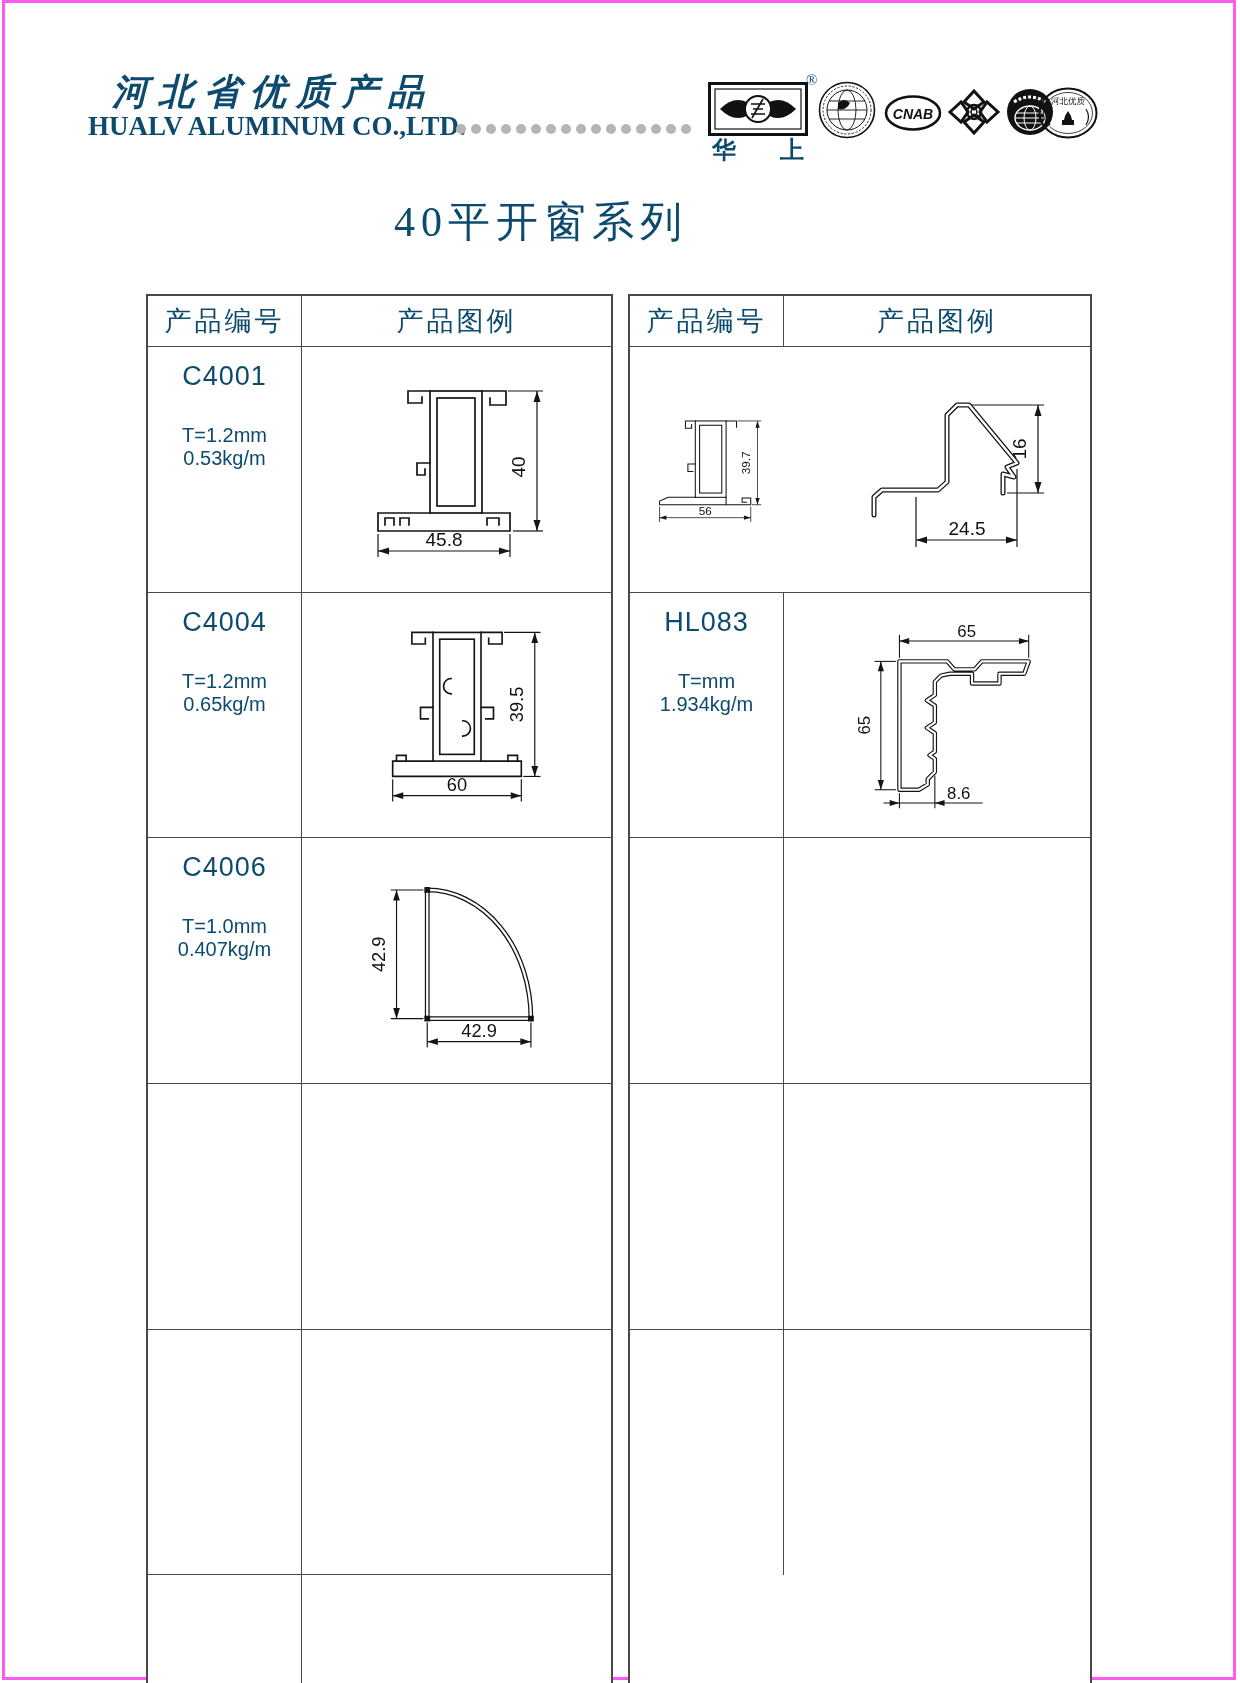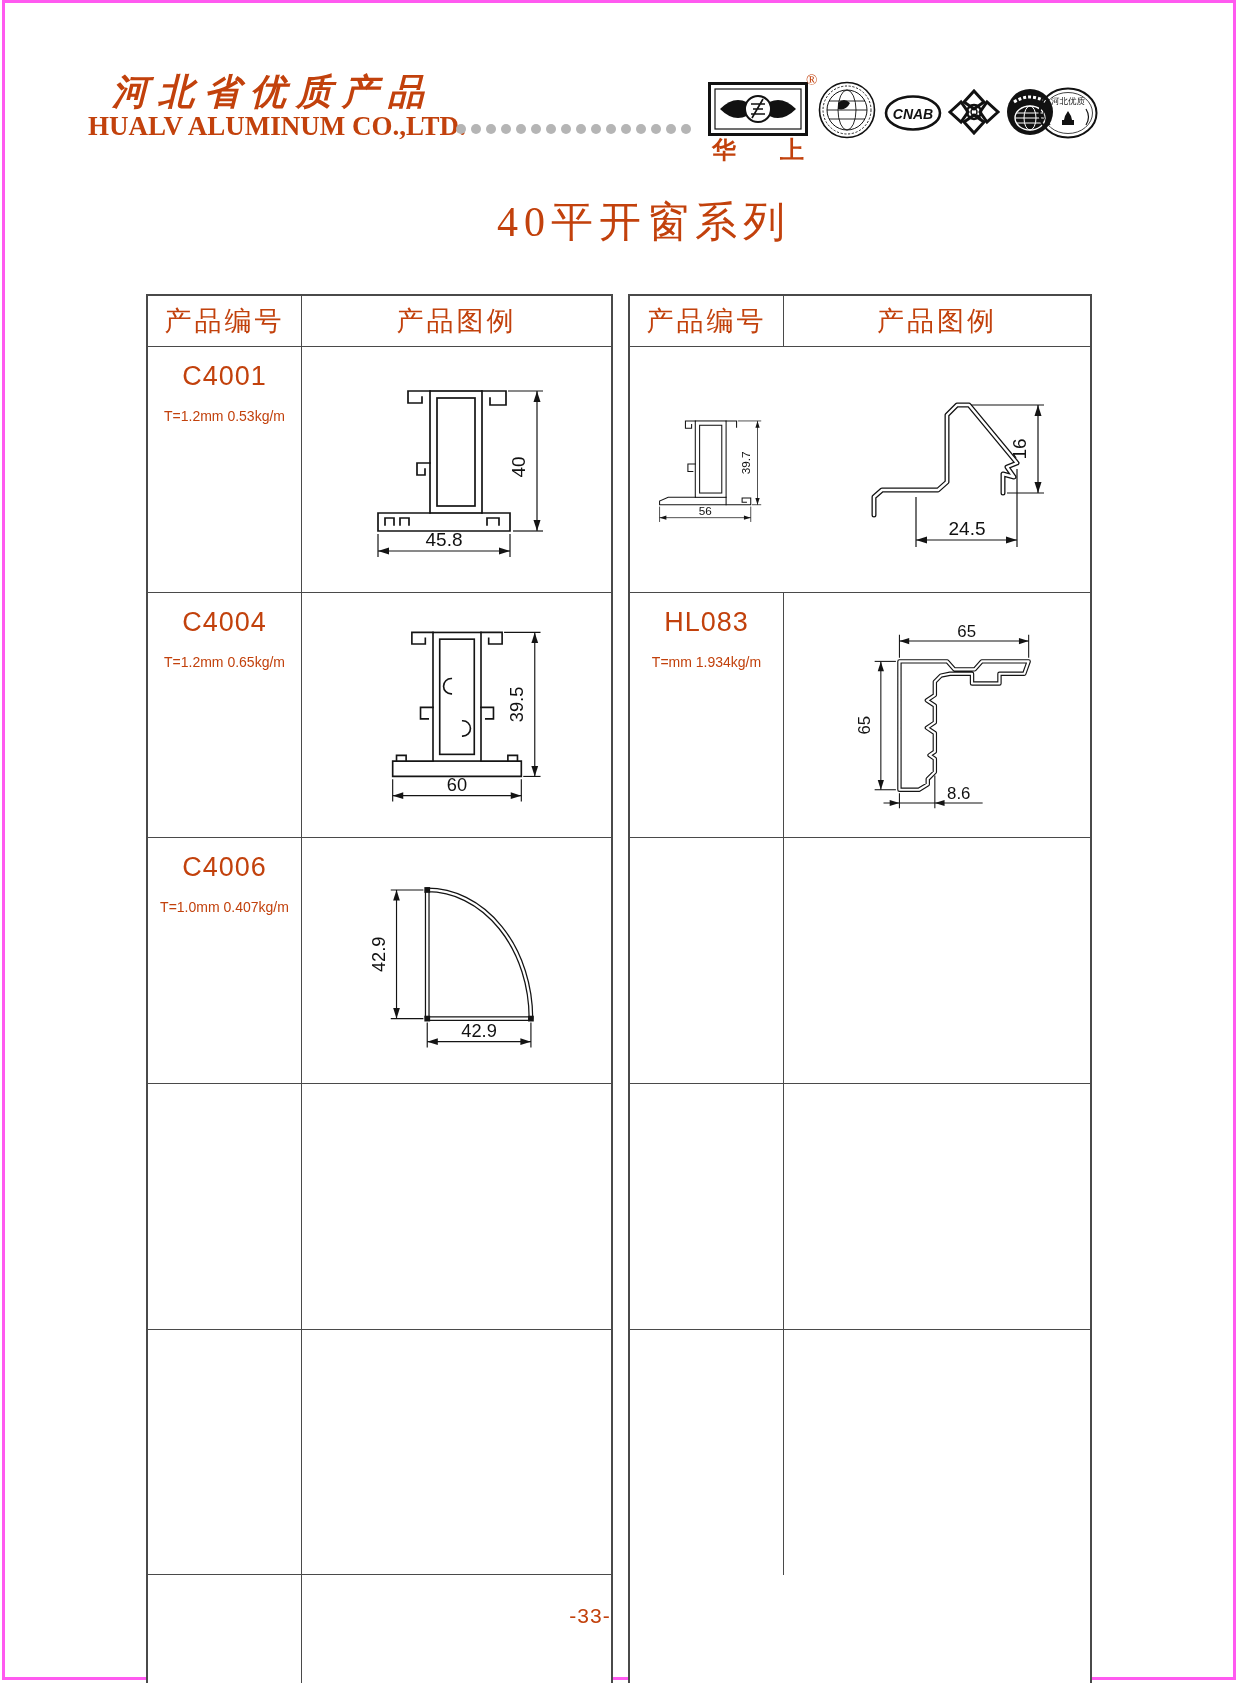--- a/index.html
+++ b/index.html
@@ -1,51 +1,51 @@
 <!DOCTYPE html>
 <html><head>
 <meta charset="utf-8">
 <style>
   html,body{margin:0;padding:0;background:#888;}
   .page{position:relative;width:1240px;height:1683px;background:#ffffff;overflow:hidden;
-        font-family:"Liberation Sans",sans-serif;color:#c2410c;margin:0 auto;}
+        font-family:"Liberation Sans",sans-serif;color:#0c4a6e;margin:0 auto;}
   .pink-frame{position:absolute;left:2px;top:0;right:4px;bottom:3px;border:3px solid #ff5af0;pointer-events:none;}
 
   
   .cn-title{position:absolute;left:112px;top:68px;font-family:"Liberation Serif",serif;
             font-style:italic;font-weight:bold;font-size:36px;letter-spacing:10px;white-space:nowrap;}
   .company{position:absolute;left:88px;top:111px;font-family:"Liberation Serif",serif;
            font-weight:bold;font-size:27px;white-space:nowrap;}
   .dots{position:absolute;left:456px;top:124px;display:flex;gap:5px;}
   .dots span{width:10px;height:10px;border-radius:50%;background:#b5b5b5;}
   .hs-logo{position:absolute;left:708px;top:82px;}
   .reg{position:absolute;left:806px;top:72px;font-size:15px;font-family:"Liberation Serif",serif;}
   .brand{position:absolute;left:712px;top:134px;width:92px;display:flex;justify-content:space-between;
          font-size:24px;font-weight:bold;font-family:"Liberation Serif",serif;}
   .logo{position:absolute;}
   .logo-globe{left:818px;top:81px;} .logo-cnab{left:884px;top:94px;} .logo-knot{left:948px;top:89px;}
   .logo-worldmap{left:1006px;top:88px;} .logo-hebei{left:1038px;top:87px;}
 
   
-  .title{position:absolute;left:394px;top:194px;width:500px;text-align:center;
+  .title{position:absolute;left:394px;top:194px;width:500px;text-align:left;
          font-family:"Liberation Serif",serif;font-size:42px;letter-spacing:6px;white-space:nowrap;}
 
   
   .tbl{position:absolute;top:294px;height:1529px;box-sizing:border-box;border:2px solid #4a4a4a;
        display:grid;grid-template-rows:51px repeat(6,1fr);background:#fff;}
   #tbl-left{left:146px;width:467px;grid-template-columns:154px 1fr;}
   #tbl-right{left:628px;width:464px;grid-template-columns:154px 1fr;}
   .cell{border-right:1px solid #4a4a4a;border-bottom:1px solid #4a4a4a;box-sizing:border-box;min-width:0;min-height:0;}
   .col2{border-right:none;}
   .row-last{border-bottom:none;}
   .th{display:flex;align-items:center;justify-content:center;font-family:"Liberation Serif",serif;
       font-size:27px;letter-spacing:3px;}
   .num{text-align:center;padding-top:14px;}
   .code{font-size:27px;letter-spacing:1px;}
-  .spec{margin-top:16px;font-size:14px;}
+  .spec{margin-top:32px;font-size:20px;}
   .draw{display:flex;align-items:center;justify-content:center;overflow:hidden;}
 
   
   .prof{stroke:#141414;stroke-width:1.7;fill:none;stroke-linecap:square;stroke-linejoin:miter;}
   .thin-b{stroke:#141414;stroke-width:5;fill:none;stroke-linejoin:round;stroke-linecap:round;}
   .thin-w{stroke:#ffffff;stroke-width:2.4;fill:none;stroke-linejoin:round;stroke-linecap:round;}
   .dim line{stroke:#141414;stroke-width:1.2;}
   .dim-arrow{fill:#141414;stroke:none;}
   .dim-t{font-size:19px;fill:#111;font-family:"Liberation Sans",sans-serif;}
 
@@ -364,14 +364,13 @@
     </div>
 
     <div class="cell"></div>
     <div class="cell col2"></div>
     <div class="cell"></div>
     <div class="cell col2"></div>
     <div class="cell row-last"></div>
     <div class="cell col2 row-last"></div>
   </div>
 
-  <div class="pageno">-33-</div>
 </div>
 
 </body></html>

